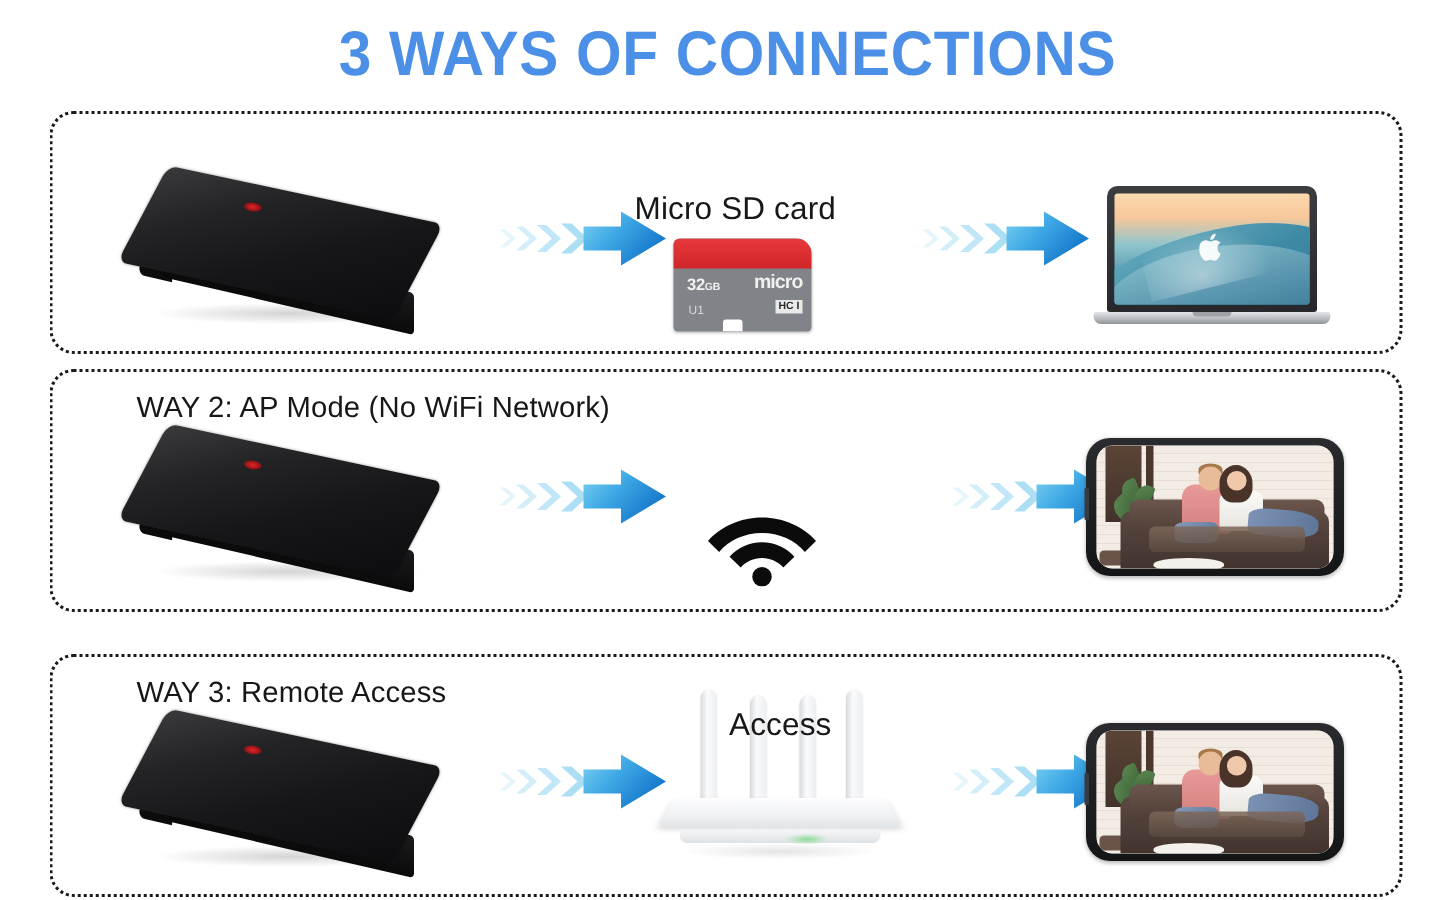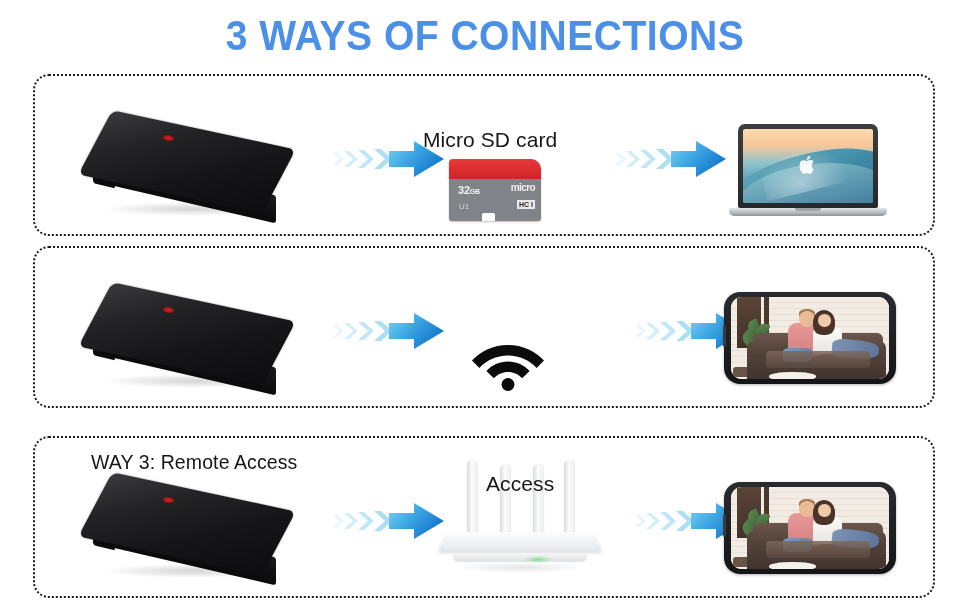--- a/index.html
+++ b/index.html
@@ -170,21 +170,21 @@
     font-family: "Liberation Sans", sans-serif;
     letter-spacing: -0.2px;
   }
   .sd-cap small { font-size: 7px; }
   .sd-logo {
     position: absolute;
     right: 6px; top: 24px;
     text-align: right;
   }
   .sd-logo .m {
-    font-size: 10px; font-weight: bold; color: #f0f0f0;
+    font-size: 13px; font-weight: bold; color: #f0f0f0;
     letter-spacing: -0.6px; line-height: 10px;
     font-family: "Liberation Sans", sans-serif;
   }
   .sd-logo .hc {
     font-size: 7px; font-weight: bold; color: #2a2a2a;
     background: #e9e9e9; padding: 0 2px; line-height: 9px;
     display: inline-block; margin-top: 1px;
     font-family: "Liberation Sans", sans-serif;
   }
   .sd-u {
@@ -525,20 +525,21 @@
         </svg>
       </div>
     </div>
     <div class="lap-base"></div>
     <div class="lap-notch"></div>
   </div>
 </div>
 
 <div class="panel" id="panel-2">
 
+  <div class="way-label">WAY 2: AP Mode (No WiFi Network)</div>
 
   <div class="camera">
     <div class="cam-shadow"></div>
     <div class="cam-side"></div>
     <div class="cam-front"></div>
     <div class="cam-lensstrip"></div>
     <div class="cam-top"></div>
     <div class="cam-led"></div>
   </div>
 

